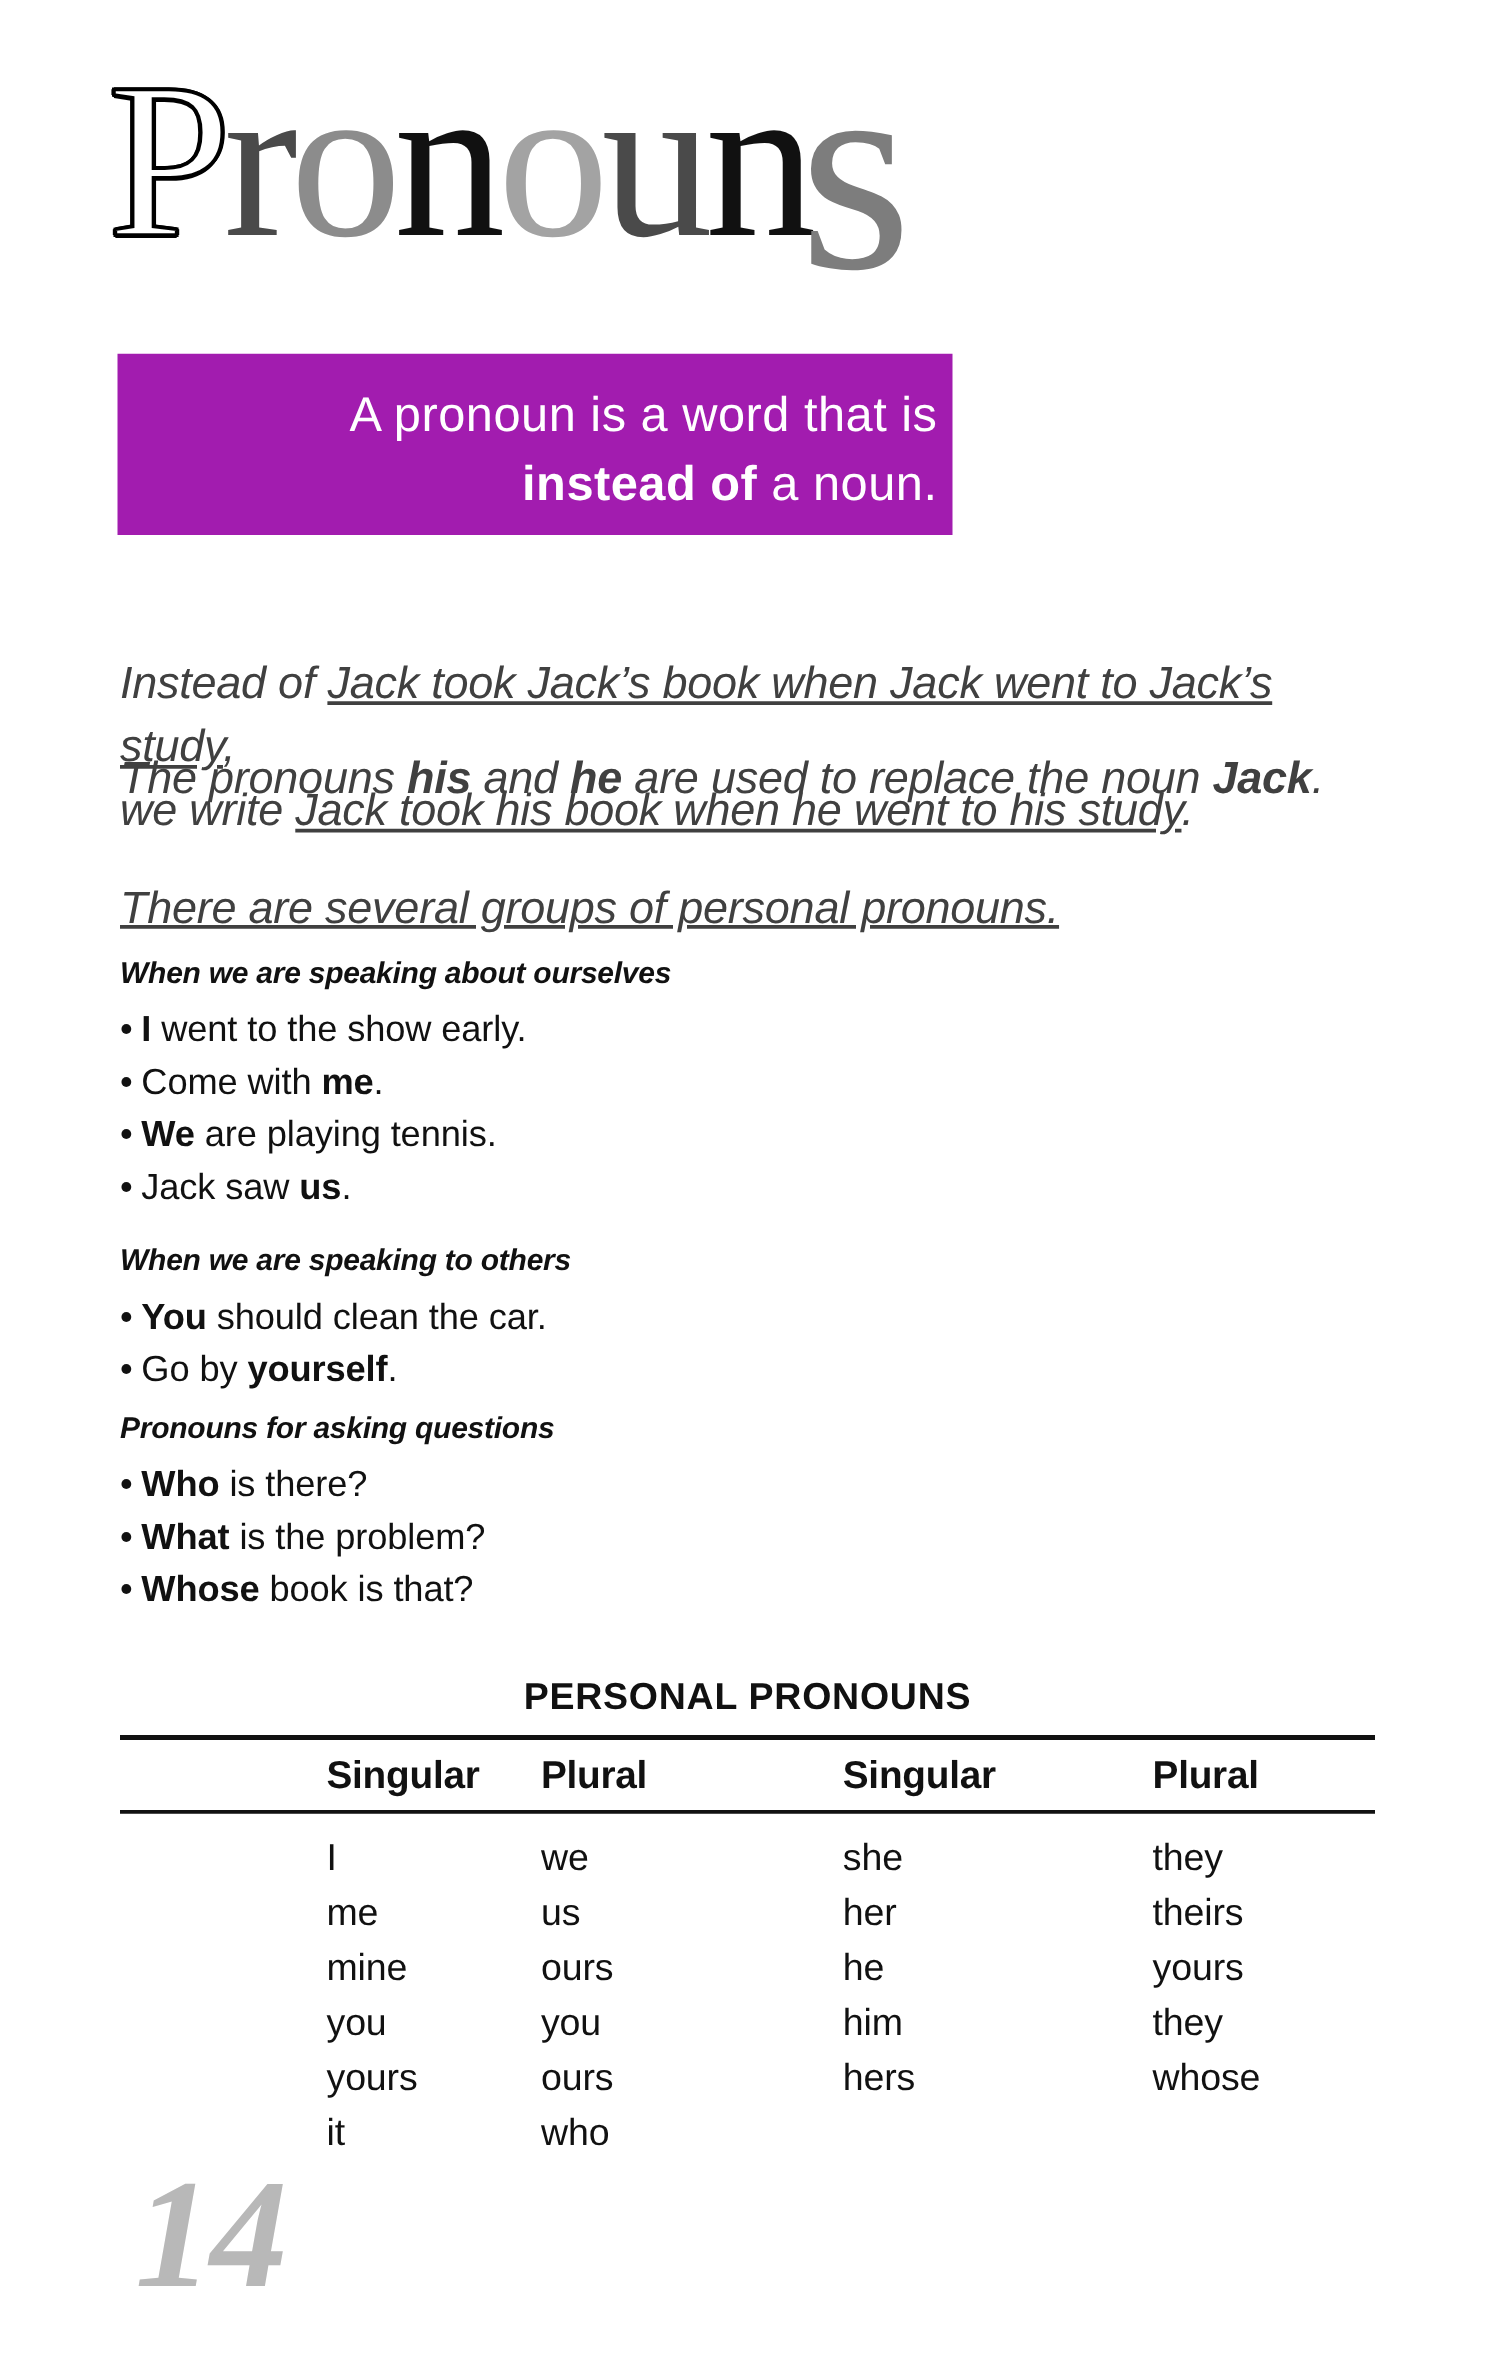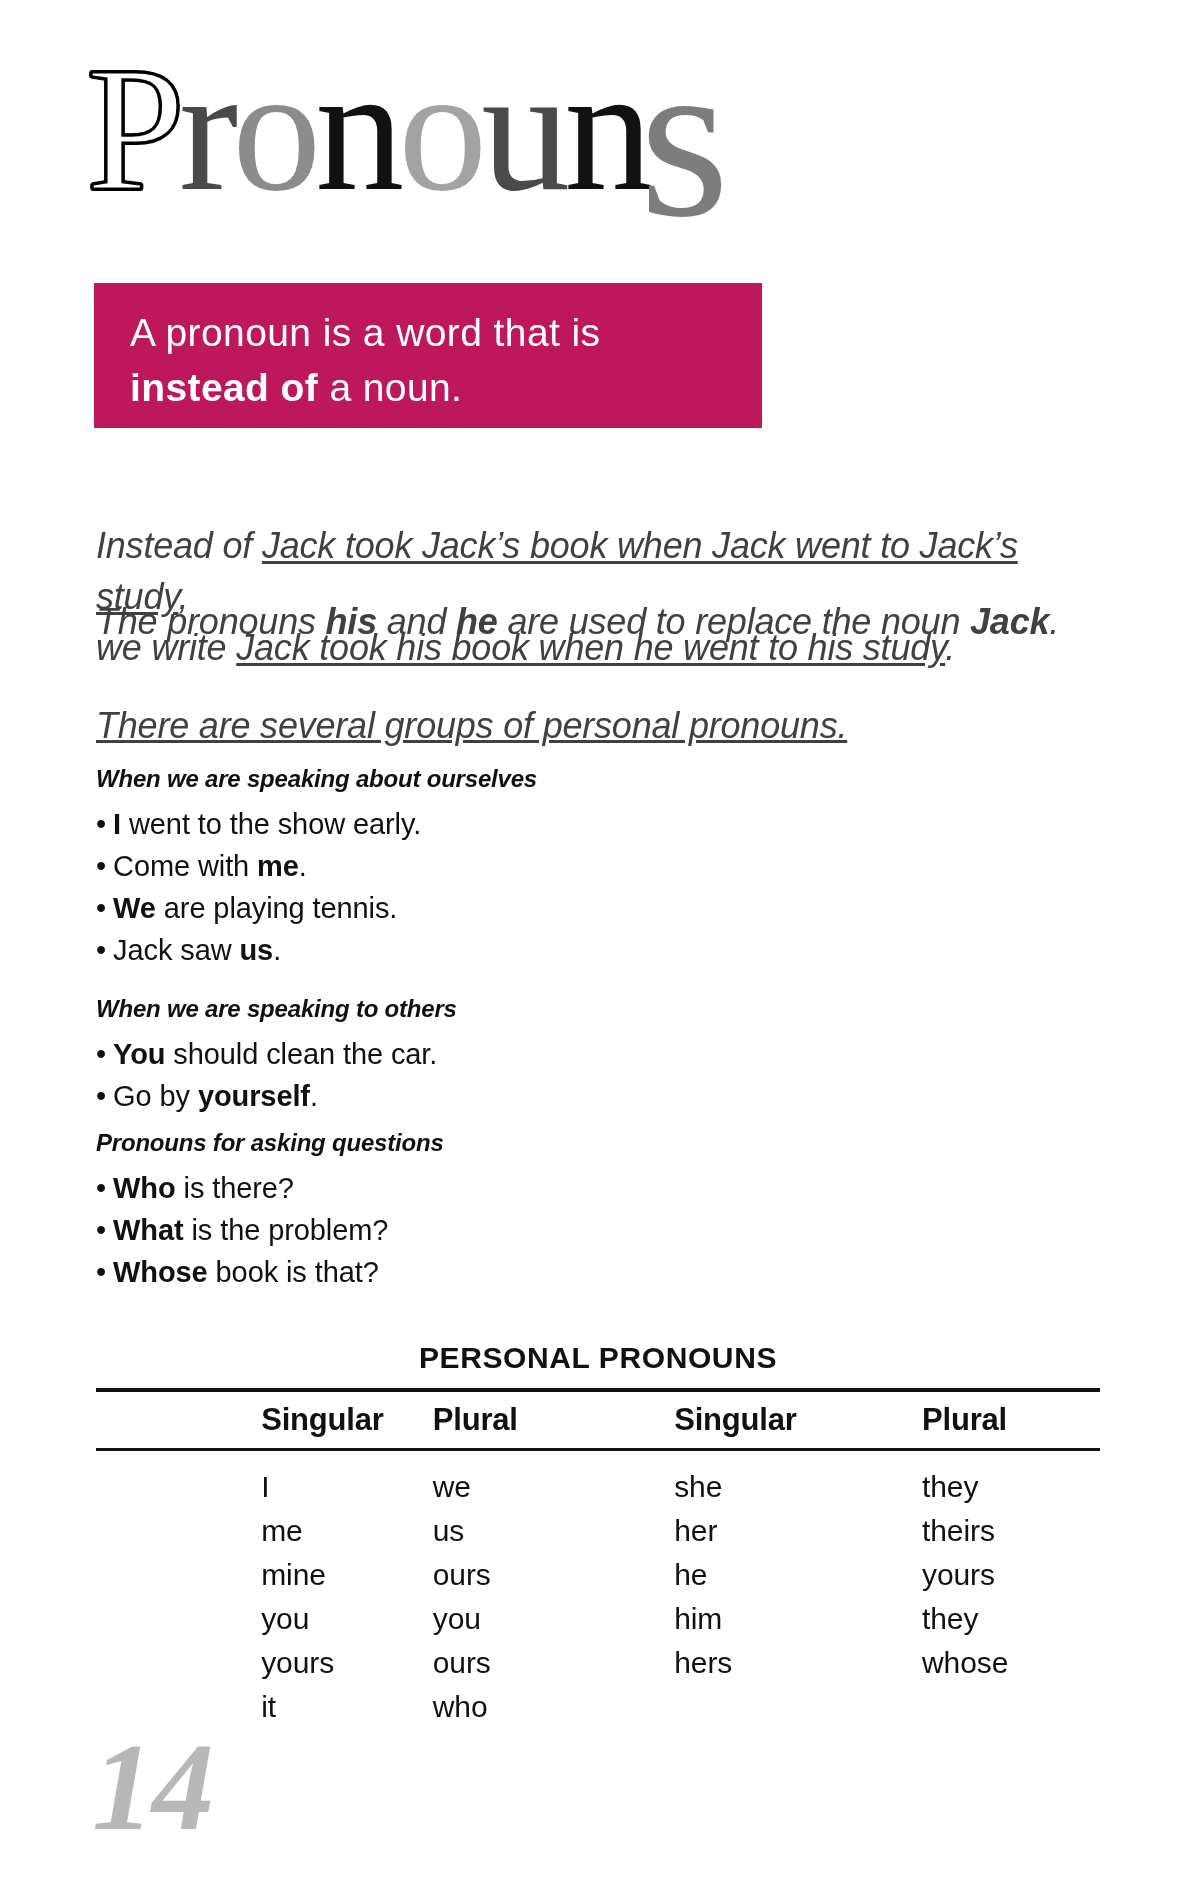--- a/index.html
+++ b/index.html
@@ -55,23 +55,24 @@
     margin-left: -8px;
   }
 
   
   .defbox {
     position: absolute;
     left: 94px;
     top: 283px;
     width: 668px;
     height: 145px;
-    background: #be185d;
+    background: #a21caf;
     box-sizing: border-box;
-    padding: 22px 0 0 36px;
+    padding: 22px 12px 0 36px;
+    text-align: right;
   }
   .defbox-line {
     color: #ffffff;
     font-family: "Liberation Sans", sans-serif;
     font-size: 39px;
     line-height: 55px;
     font-weight: 300;
     letter-spacing: 0.4px;
     white-space: nowrap;
   }
@@ -179,21 +180,21 @@
   .col-b { width: 135px; }
   .col-c { width: 190px; }
   .col-d { width: 195px; }
   .col-e { width: 140px; }
   .head-pad { height: 10px; }
   .body-pad-top { height: 14px; }
 
   
   .pageno {
     position: absolute;
-    left: 92px;
+    left: 108px;
     top: 1726px;
     font-family: "Liberation Serif", serif;
     font-style: italic;
     font-weight: 700;
     font-size: 124px;
     line-height: 124px;
     color: #b8b8b8;
     letter-spacing: -2px;
     user-select: none;
   }

